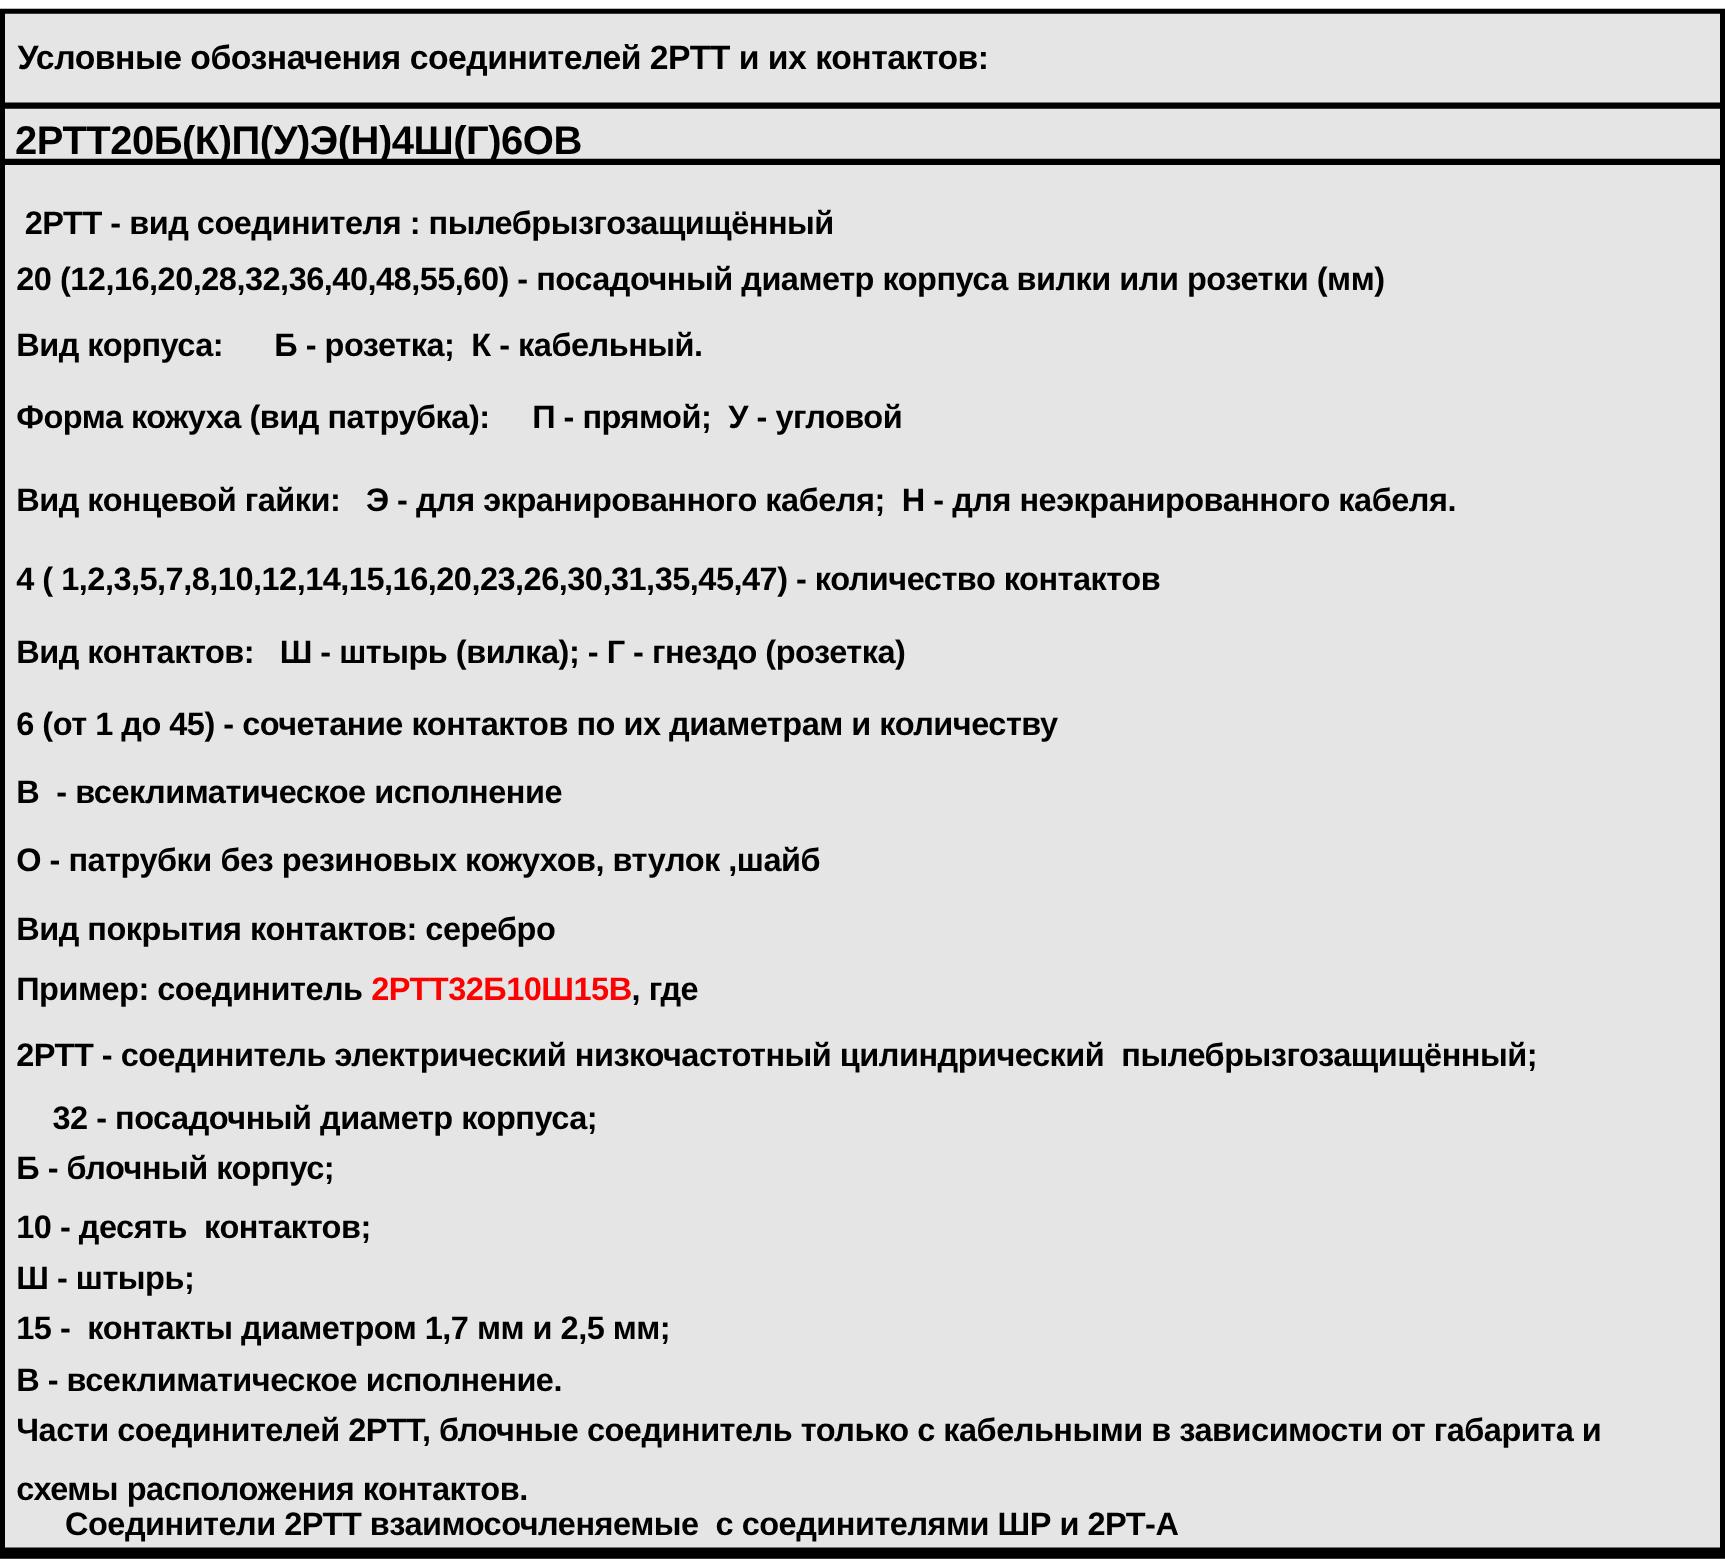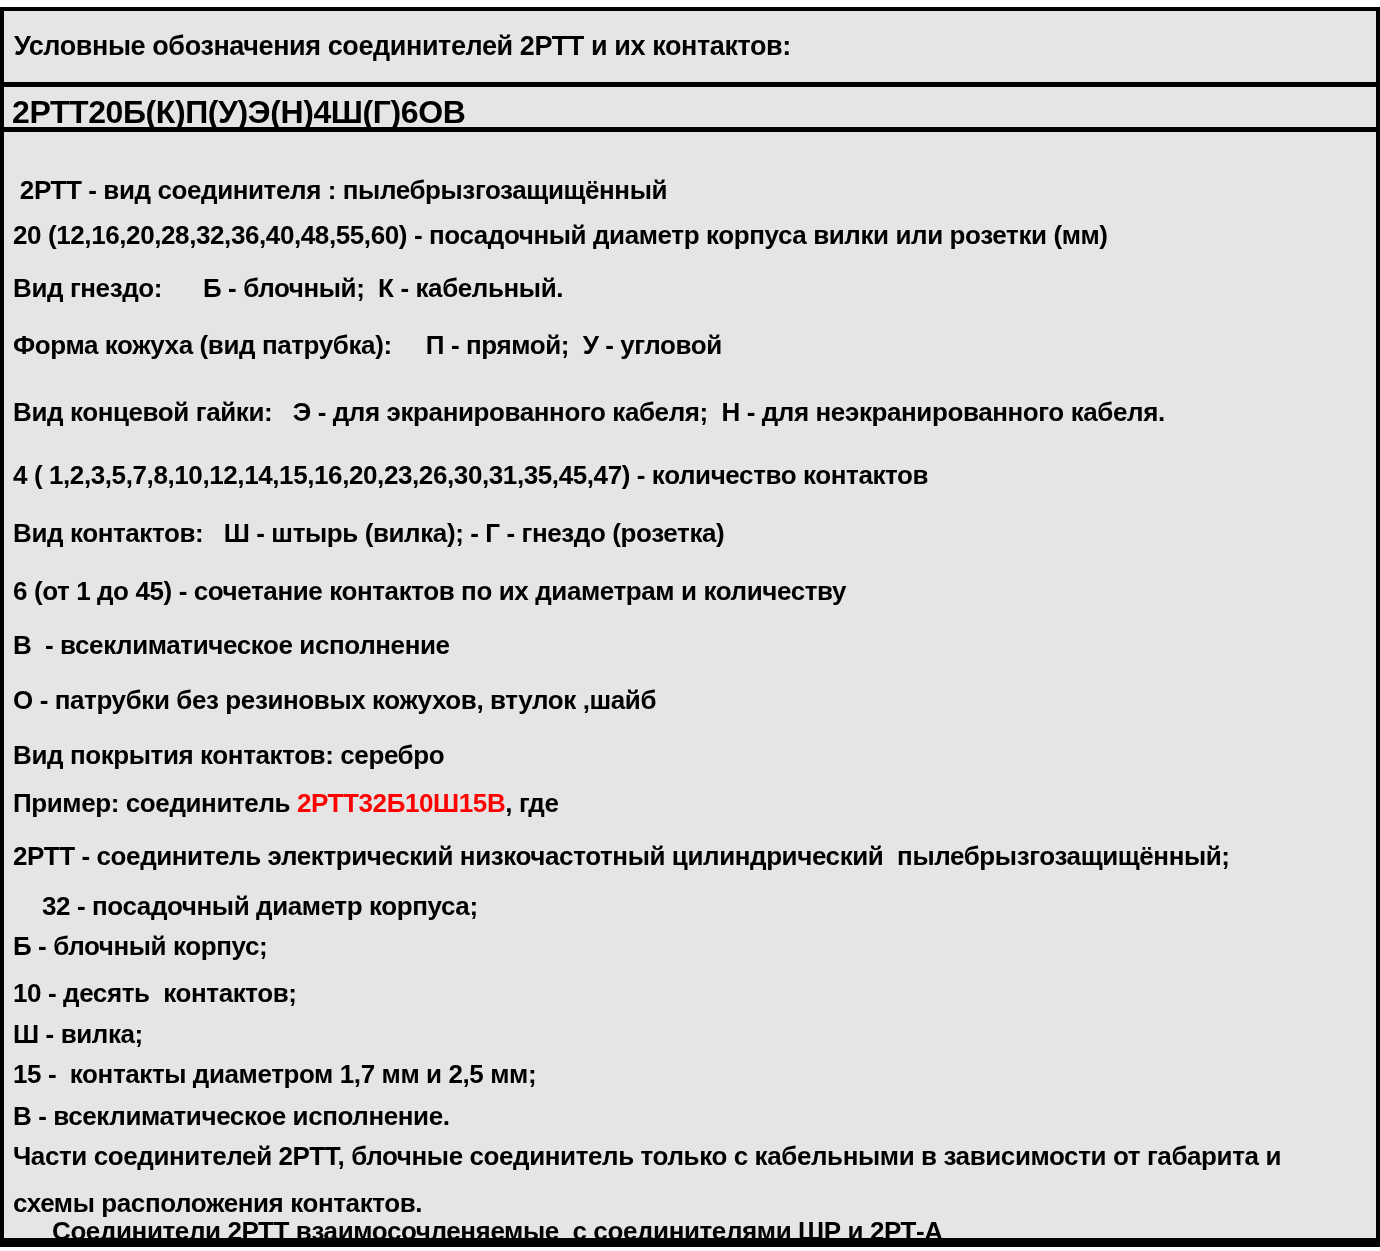--- a/index.html
+++ b/index.html
@@ -67,21 +67,21 @@
     line-height: 30px;
     letter-spacing: -0.4px;
     color: #000000;
     padding-left: 9px;
     white-space: pre;
   }
   .red {
     color: #ff0000;
   }
   
-  .body-block .line:nth-child(1)  { margin-top: 43px; }
+  .body-block .line:nth-child(1)  { margin-top: 31px; }
   .body-block .line:nth-child(2)  { margin-top: 15px; }
   .body-block .line:nth-child(3)  { margin-top: 23px; }
   .body-block .line:nth-child(4)  { margin-top: 27px; }
   .body-block .line:nth-child(5)  { margin-top: 37px; }
   .body-block .line:nth-child(6)  { margin-top: 33px; }
   .body-block .line:nth-child(7)  { margin-top: 28px; }
   .body-block .line:nth-child(8)  { margin-top: 28px; }
   .body-block .line:nth-child(9)  { margin-top: 24px; }
   .body-block .line:nth-child(10) { margin-top: 25px; }
   .body-block .line:nth-child(11) { margin-top: 25px; }
@@ -111,37 +111,37 @@
 
     <div class="code-row">
       <div class="code-text">2РТТ20Б(К)П(У)Э(Н)4Ш(Г)6ОВ</div>
     </div>
 
     <div class="divider"></div>
 
     <div class="body-block">
       <div class="line"> 2РТТ - вид соединителя : пылебрызгозащищённый</div>
       <div class="line">20 (12,16,20,28,32,36,40,48,55,60) - посадочный диаметр корпуса вилки или розетки (мм)</div>
-      <div class="line">Вид гнездо:      Б - блочный;  К - кабельный.</div>
+      <div class="line">Вид корпуса:      Б - розетка;  К - кабельный.</div>
       <div class="line">Форма кожуха (вид патрубка):     П - прямой;  У - угловой</div>
       <div class="line">Вид концевой гайки:   Э - для экранированного кабеля;  Н - для неэкранированного кабеля.</div>
       <div class="line">4 ( 1,2,3,5,7,8,10,12,14,15,16,20,23,26,30,31,35,45,47) - количество контактов</div>
       <div class="line">Вид контактов:   Ш - штырь (вилка); - Г - гнездо (розетка)</div>
       <div class="line">6 (от 1 до 45) - сочетание контактов по их диаметрам и количеству</div>
       <div class="line">В  - всеклиматическое исполнение</div>
       <div class="line">О - патрубки без резиновых кожухов, втулок ,шайб</div>
       <div class="line">Вид покрытия контактов: серебро</div>
 
       <div class="line"><span>Пример: соединитель </span><span class="red">2РТТ32Б10Ш15В</span><span>, где</span></div>
 
       <div class="line">2РТТ - соединитель электрический низкочастотный цилиндрический  пылебрызгозащищённый;</div>
       <div class="line">32 - посадочный диаметр корпуса;</div>
       <div class="line">Б - блочный корпус;</div>
       <div class="line">10 - десять  контактов;</div>
-      <div class="line">Ш - вилка;</div>
+      <div class="line">Ш - штырь;</div>
       <div class="line">15 -  контакты диаметром 1,7 мм и 2,5 мм;</div>
       <div class="line">В - всеклиматическое исполнение.</div>
 
       <div class="line">Части соединителей 2РТТ, блочные соединитель только с кабельными в зависимости от габарита и</div>
       <div class="line">схемы расположения контактов.</div>
       <div class="line">Соединители 2РТТ взаимосочленяемые  с соединителями ШР и 2РТ-А</div>
     </div>
 
   </div>
 </div>

